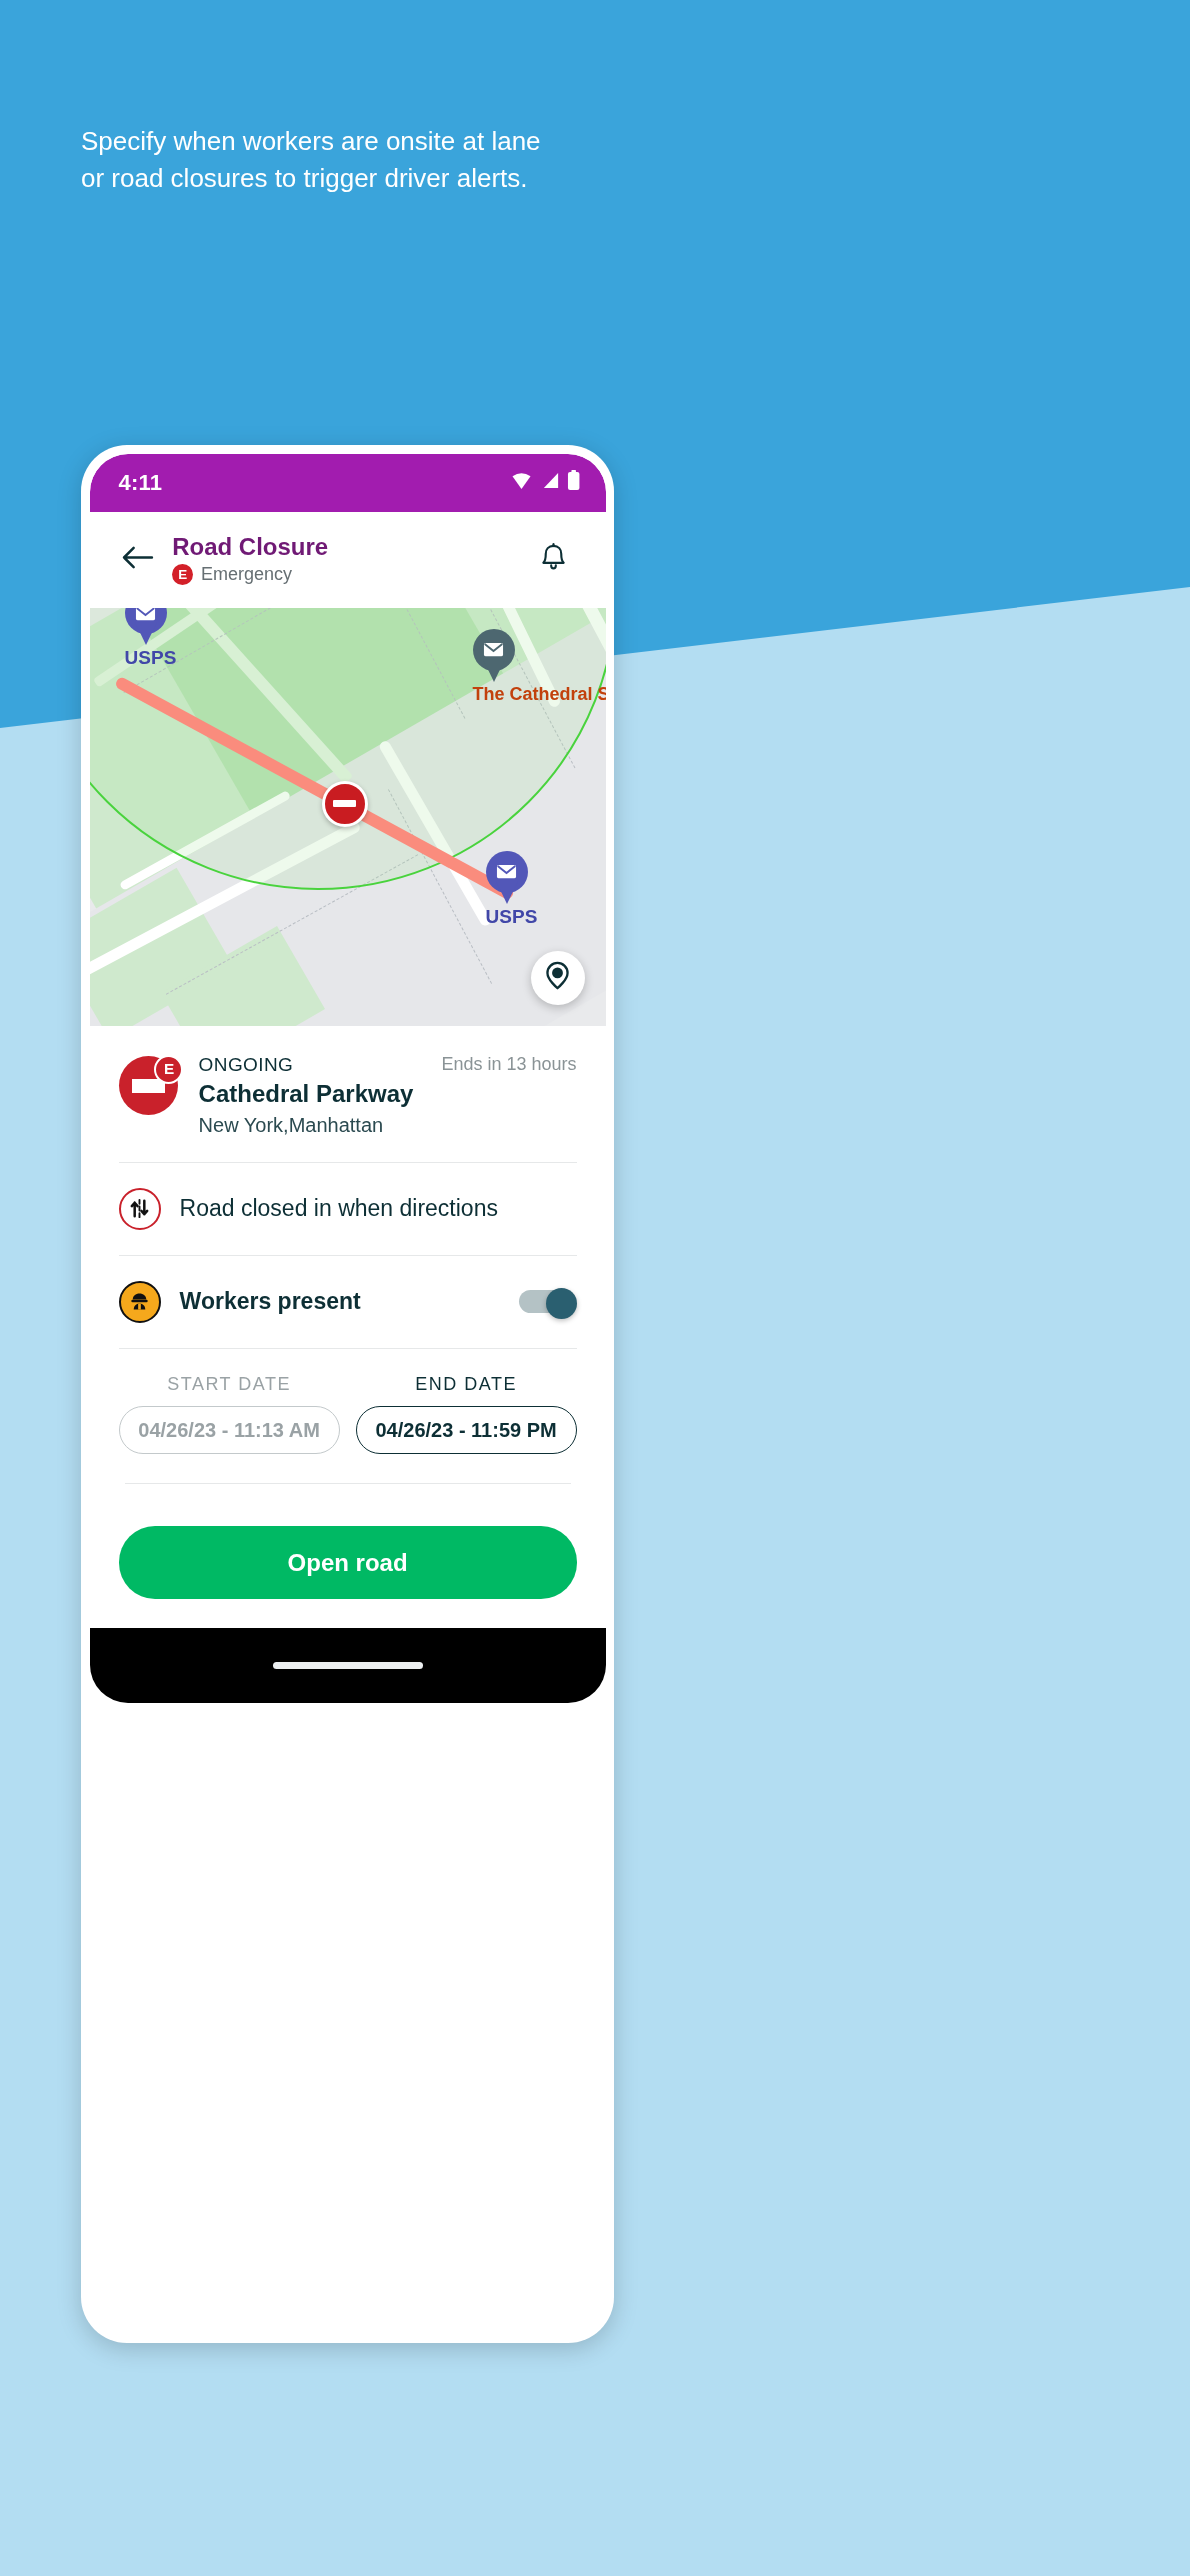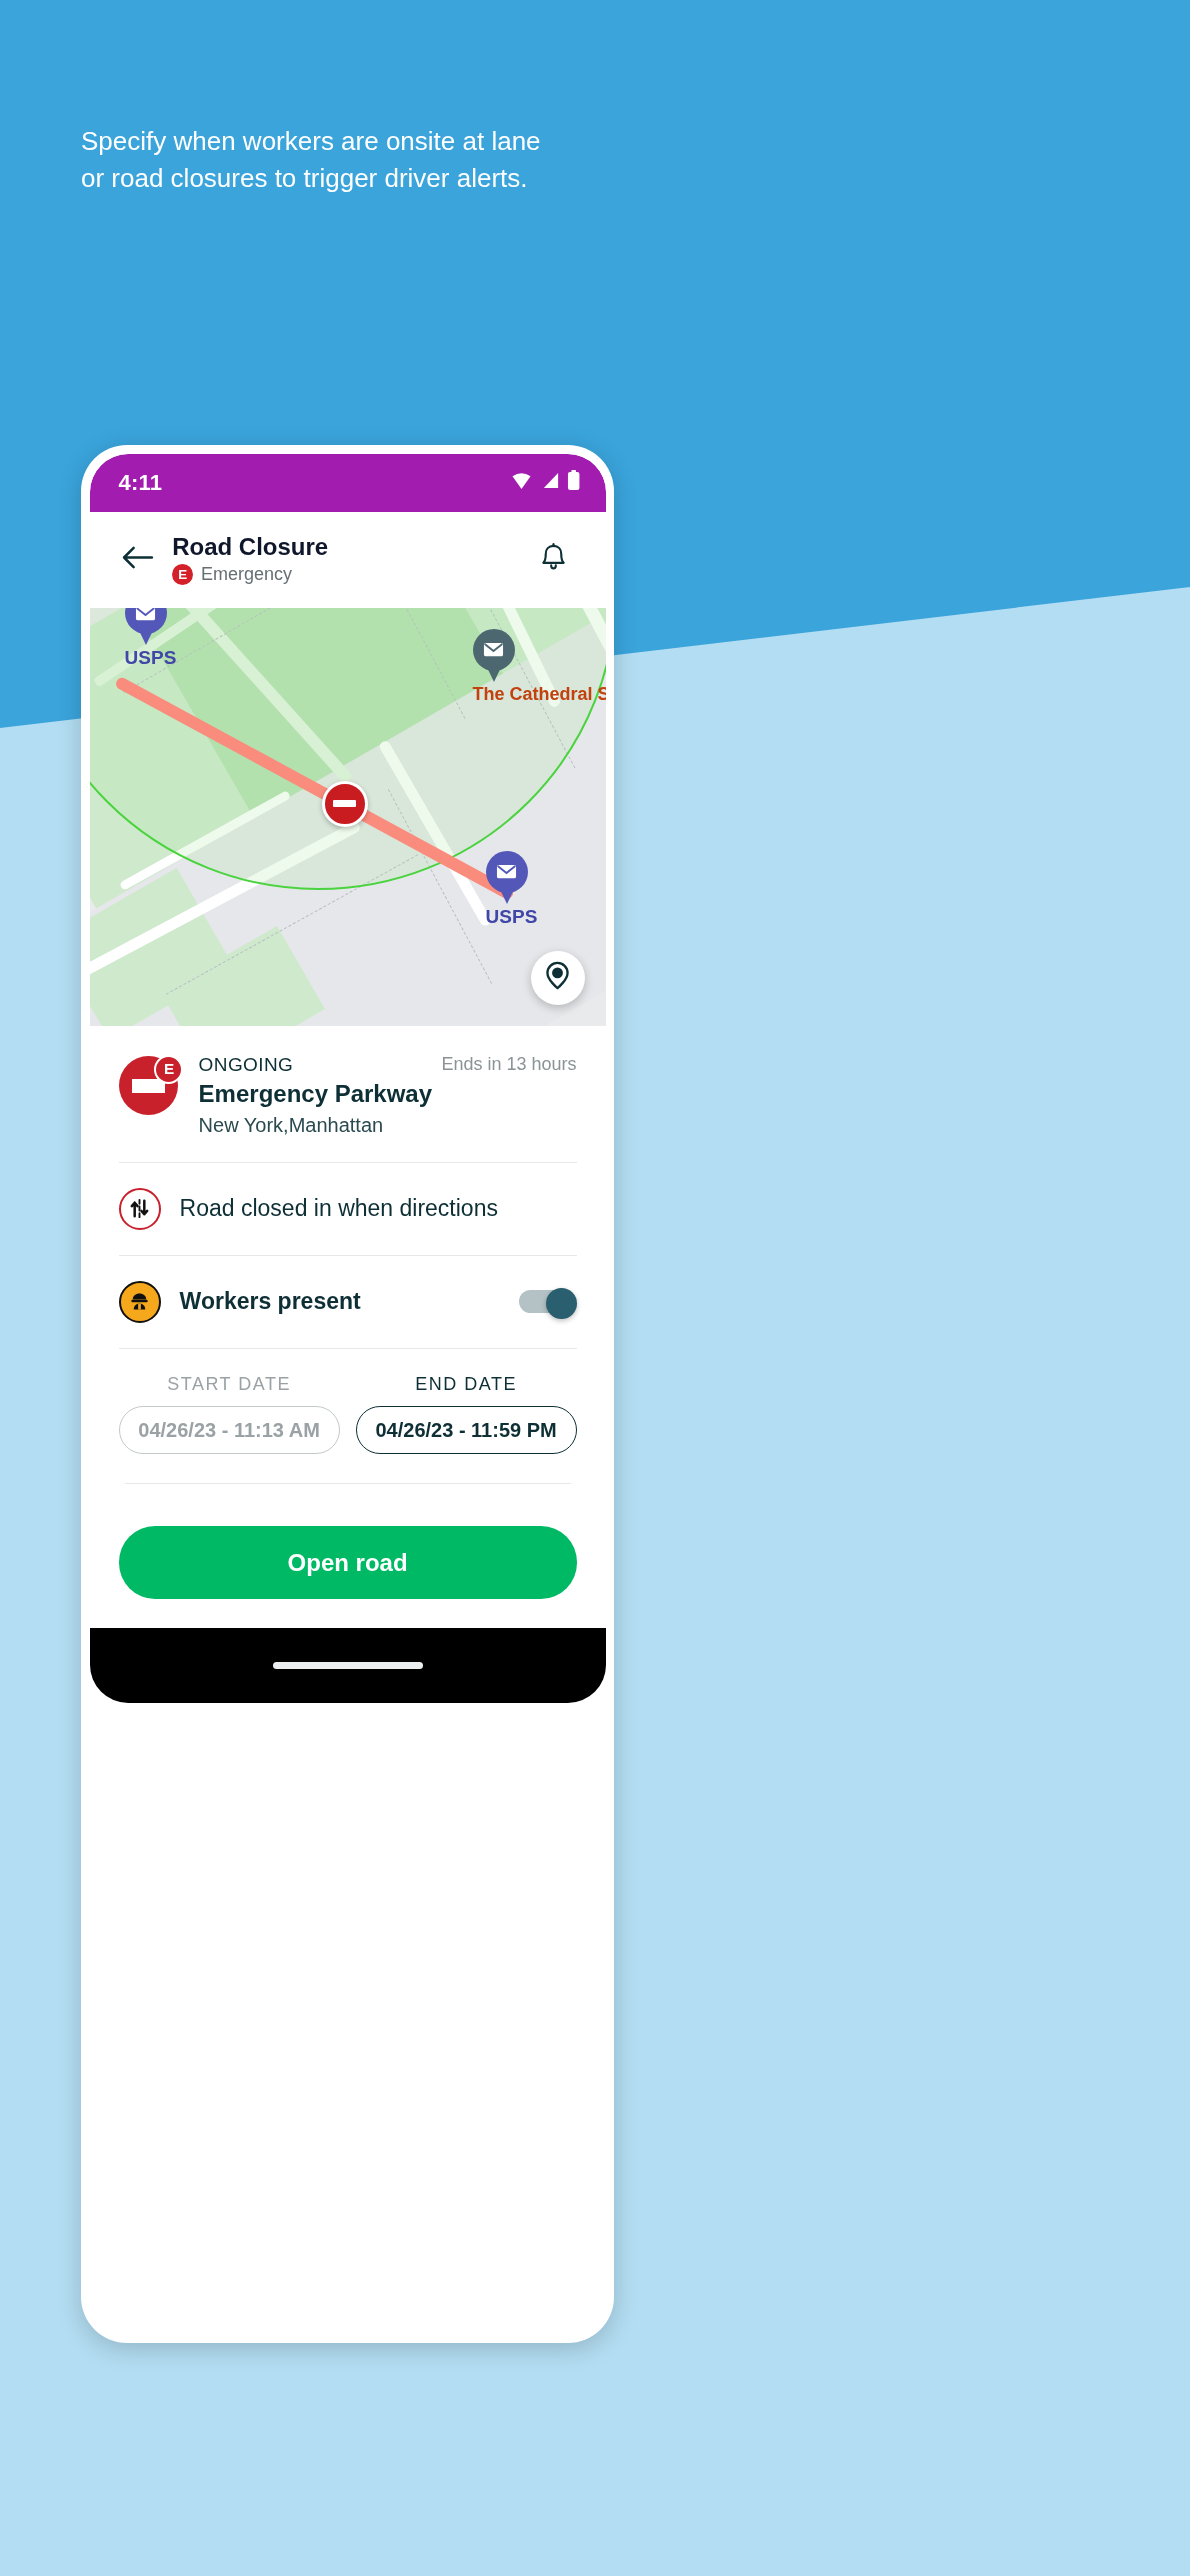--- a/index.html
+++ b/index.html
@@ -125,21 +125,21 @@
   .appbar-titles {
     flex: 1 1 auto;
     margin-left: 9.6px;
     display: flex;
     flex-direction: column;
     justify-content: center;
   }
   .appbar-title {
     font-size: 24px;
     font-weight: bold;
-    color: #0f172a;
+    color: #701a75;
     line-height: 1.12;
   }
   .appbar-sub {
     display: flex;
     align-items: center;
     gap: 7.7px;
     margin-top: 3.8px;
   }
   .emg-badge {
     width: 21px;
@@ -700,21 +700,21 @@
 
     <div class="closure-summary">
       <div class="closure-icon">
         <div class="closure-icon-circle">
           <div class="closure-icon-bar"></div>
         </div>
         <div class="closure-icon-badge">E</div>
       </div>
       <div class="closure-text">
         <div class="status-label">ONGOING</div>
-        <div class="closure-name">Emergency Parkway</div>
+        <div class="closure-name">Cathedral Parkway</div>
         <div class="closure-loc">New York,Manhattan</div>
       </div>
       <div class="ends-in">Ends in 13 hours</div>
     </div>
 
     <div class="divider"></div>
 
     <div class="detail-row direction-row">
       <div class="dir-icon">
         <svg width="25" height="27" viewBox="0 0 26 28">

